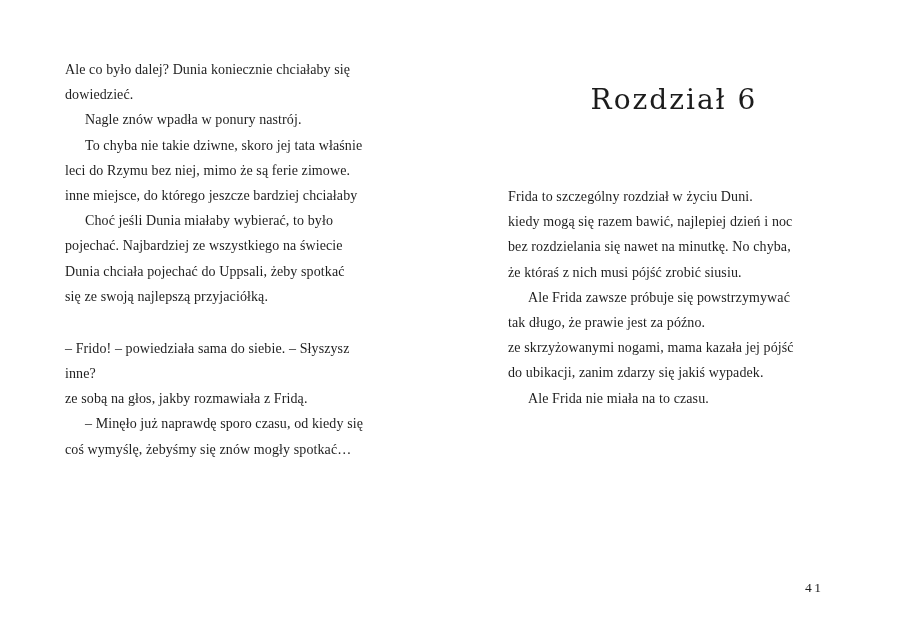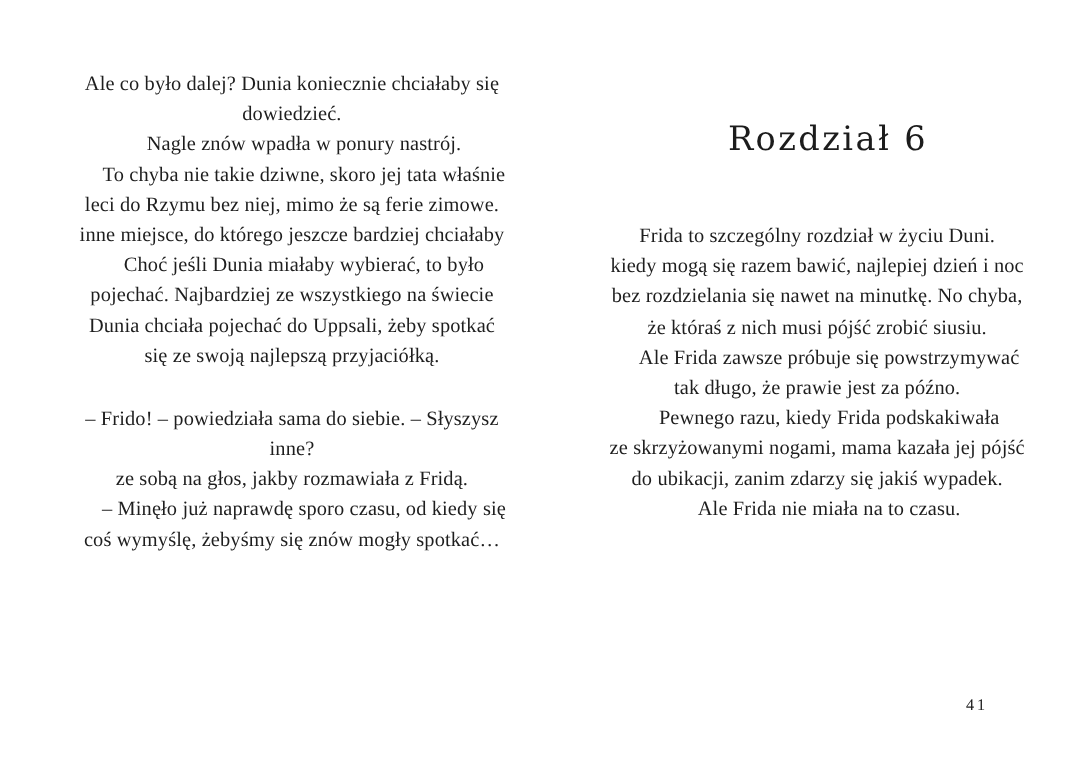--- a/index.html
+++ b/index.html
@@ -21,39 +21,38 @@
   }
   .left-col {
     left: 65px;
     top: 57px;
   }
   .right-col {
     left: 508px;
     top: 184px;
   }
   .line {
-    font-size: 17px;
+    font-size: 14px;
     line-height: 25.2px;
     height: 25.2px;
     white-space: nowrap;
     letter-spacing: 0.1px;
-    text-align: center;
   }
   .line.indent {
     padding-left: 20px;
   }
   .line.gap {
     height: 27px;
   }
   .chapter {
     position: absolute;
     left: 504px;
     top: 83px;
     width: 340px;
-    margin: 16px;
+    margin: 0;
     text-align: center;
     font-family: "DejaVu Serif", serif;
     font-size: 28px;
     font-weight: normal;
     letter-spacing: 2px;
     color: #1c1c1c;
   }
   .pagenum {
     position: absolute;
     left: 805px;
@@ -91,21 +90,20 @@
 
   <h1 class="chapter">Rozdział 6</h1>
 
   <div class="textcol right-col">
       <div class="line">Frida to szczególny rozdział w życiu Duni.</div>
       <div class="line">kiedy mogą się razem bawić, najlepiej dzień i noc</div>
       <div class="line">bez rozdzielania się nawet na minutkę. No chyba,</div>
       <div class="line">że któraś z nich musi pójść zrobić siusiu.</div>
       <div class="line indent">Ale Frida zawsze próbuje się powstrzymywać</div>
       <div class="line">tak długo, że prawie jest za późno.</div>
-      <div class="line indent">Pewnego razu, kiedy Frida podskakiwała</div>
       <div class="line">ze skrzyżowanymi nogami, mama kazała jej pójść</div>
       <div class="line">do ubikacji, zanim zdarzy się jakiś wypadek.</div>
       <div class="line indent">Ale Frida nie miała na to czasu.</div>
     </div>
 
   <div class="pagenum">41</div>
 
 </div>
 
 </body></html>

